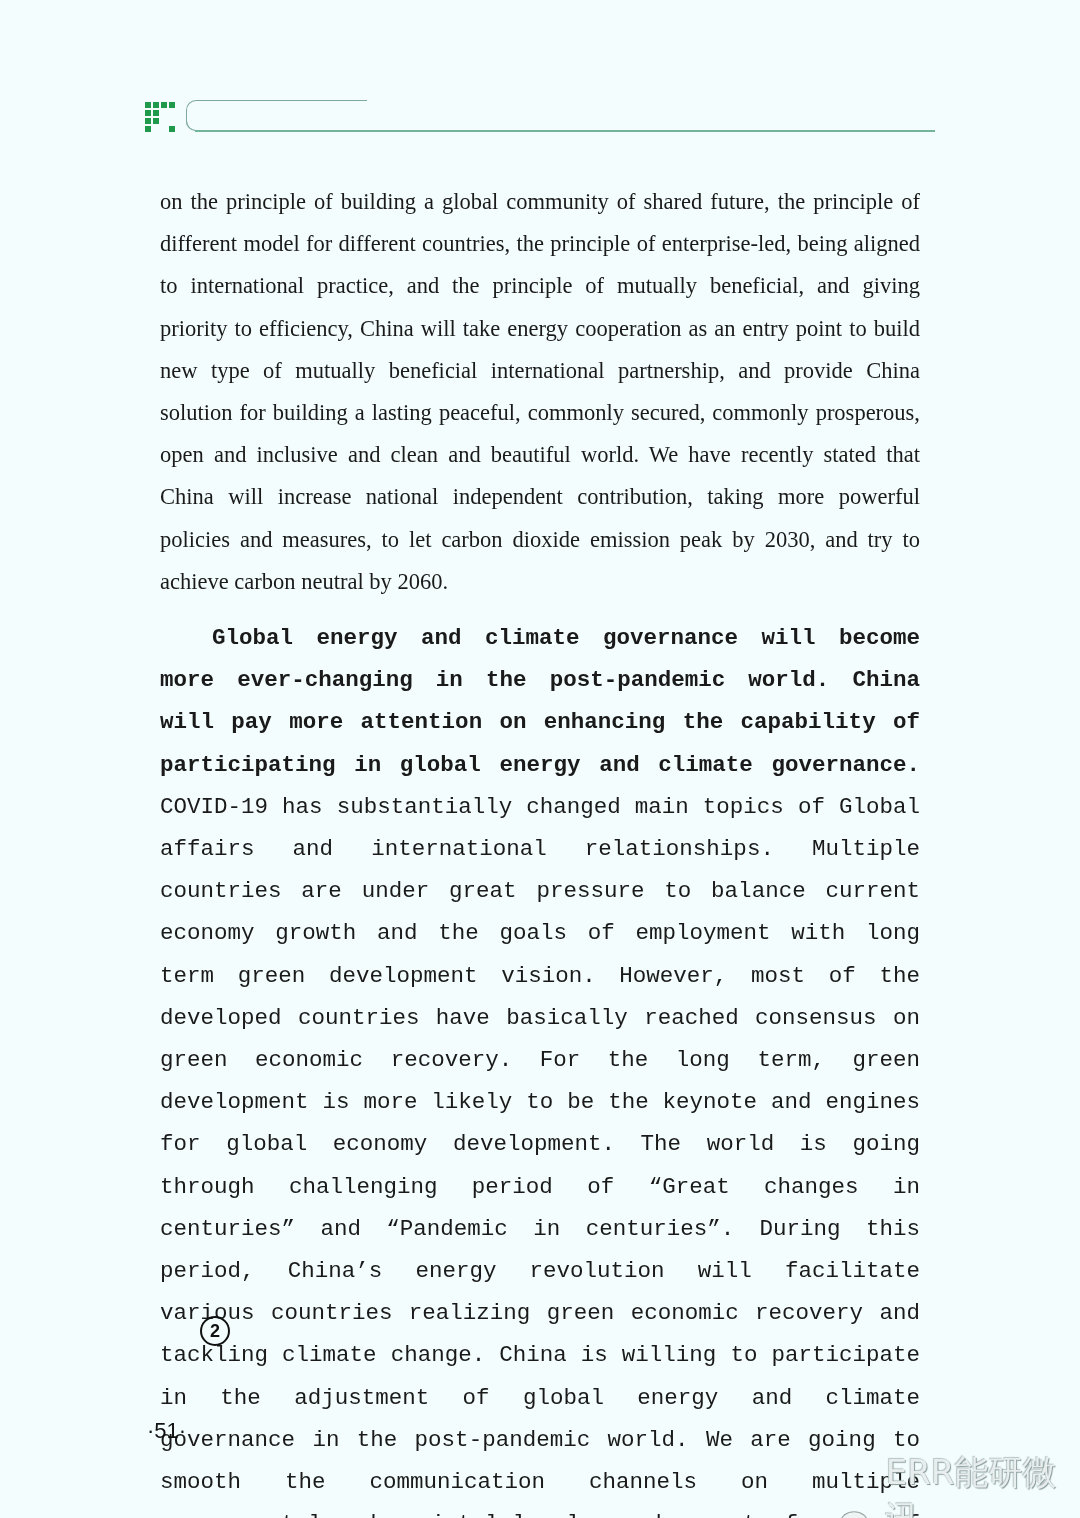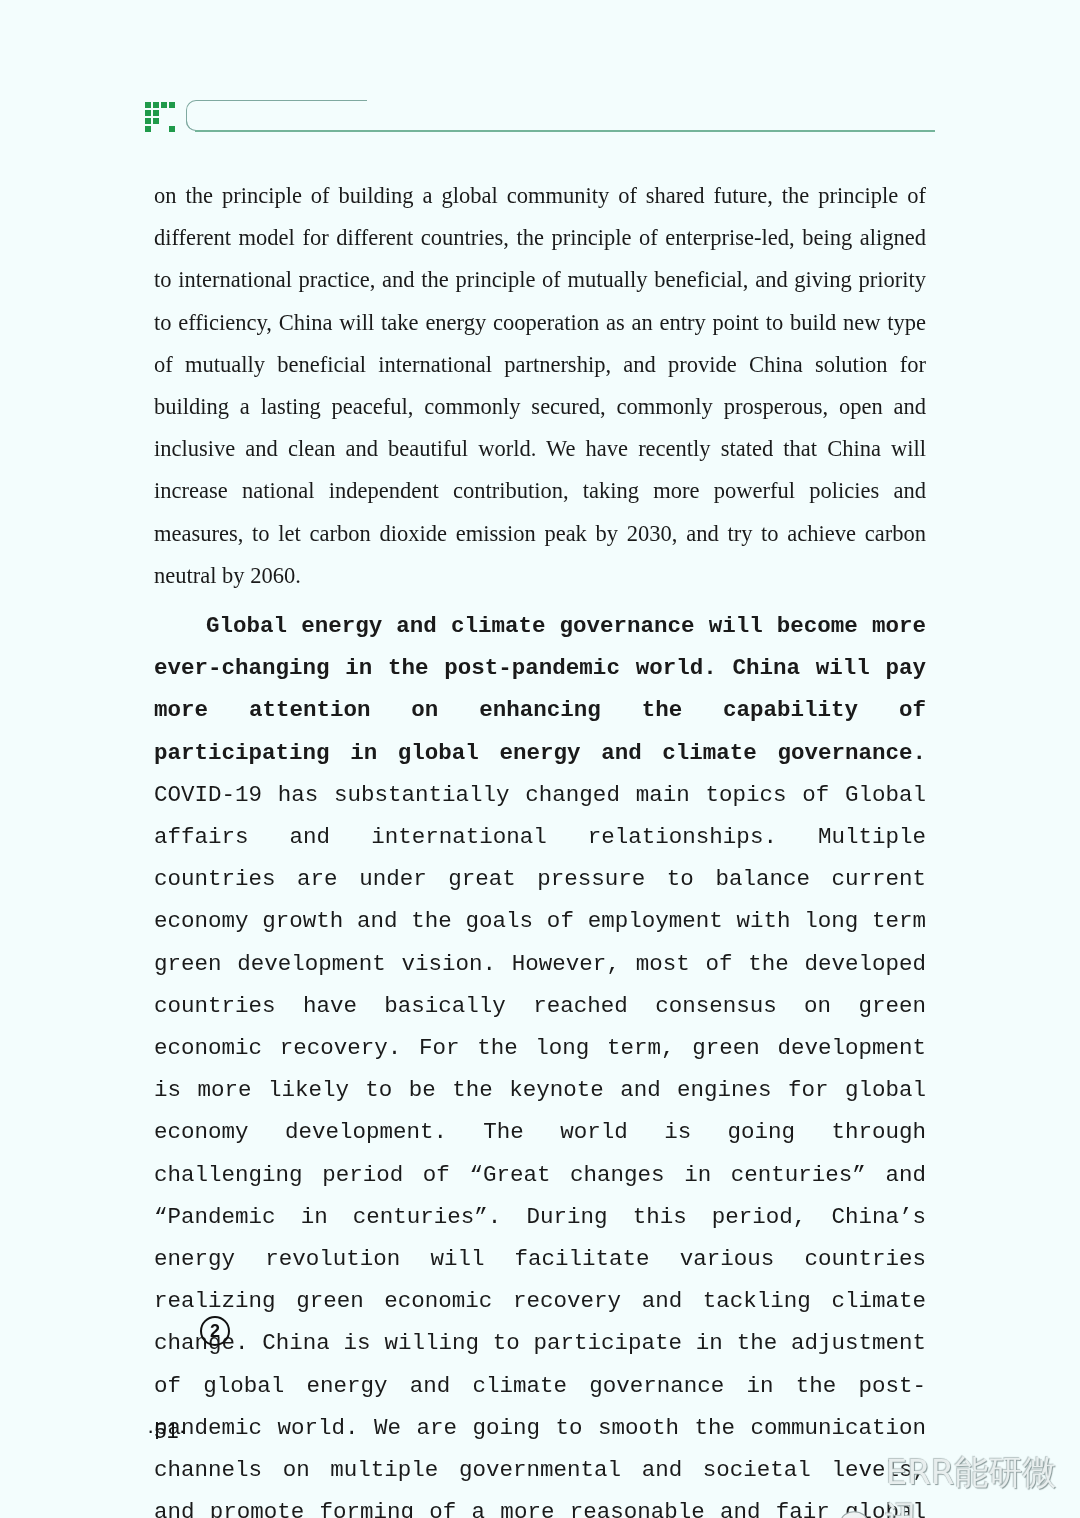--- a/index.html
+++ b/index.html
@@ -76,21 +76,21 @@
   }
   .body-text {
     position: absolute;
     left: 146px;
     top: 167px;
     width: 788px;
     font-size: 22.5px;
     line-height: 42.2px;
   }
   .body-text p {
-    margin: 8px;
+    margin: 14px;
     text-align: justify;
   }
   .indent {
     text-indent: 52px;
     font-family: Liberation Mono, monospace;
   }
   .bold {
     font-weight: bold;
   }
   .section-heading {

